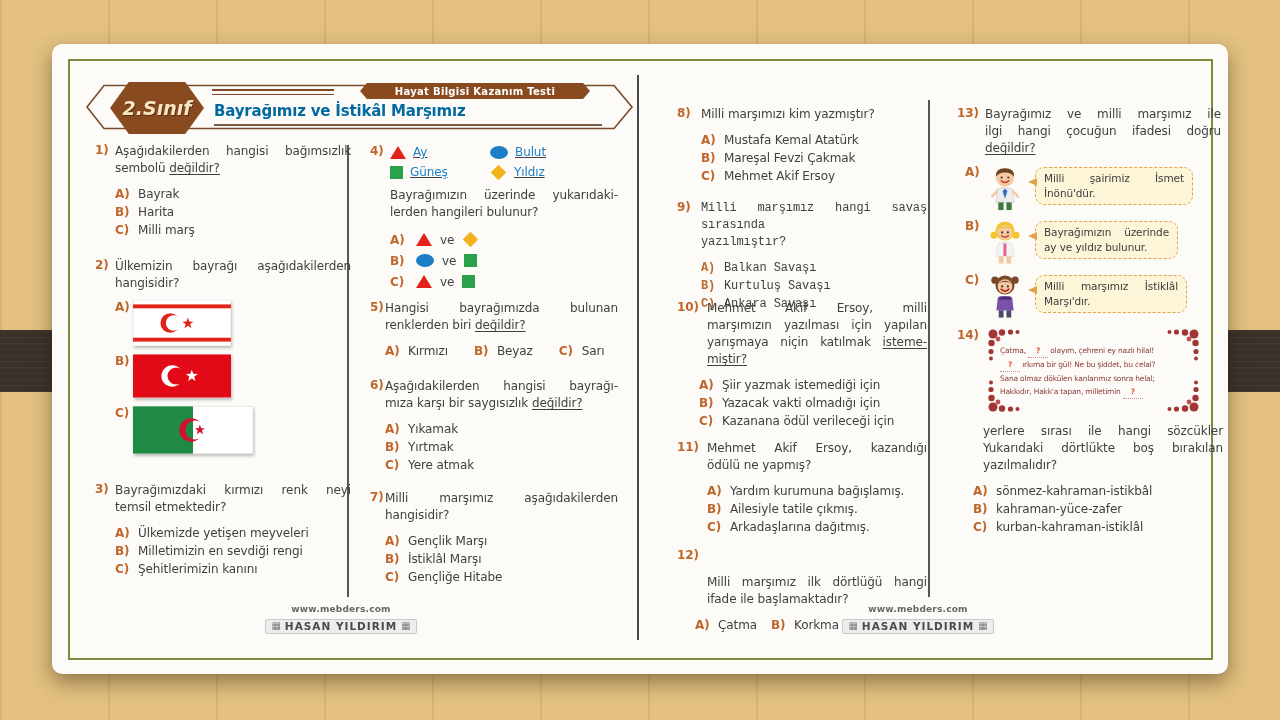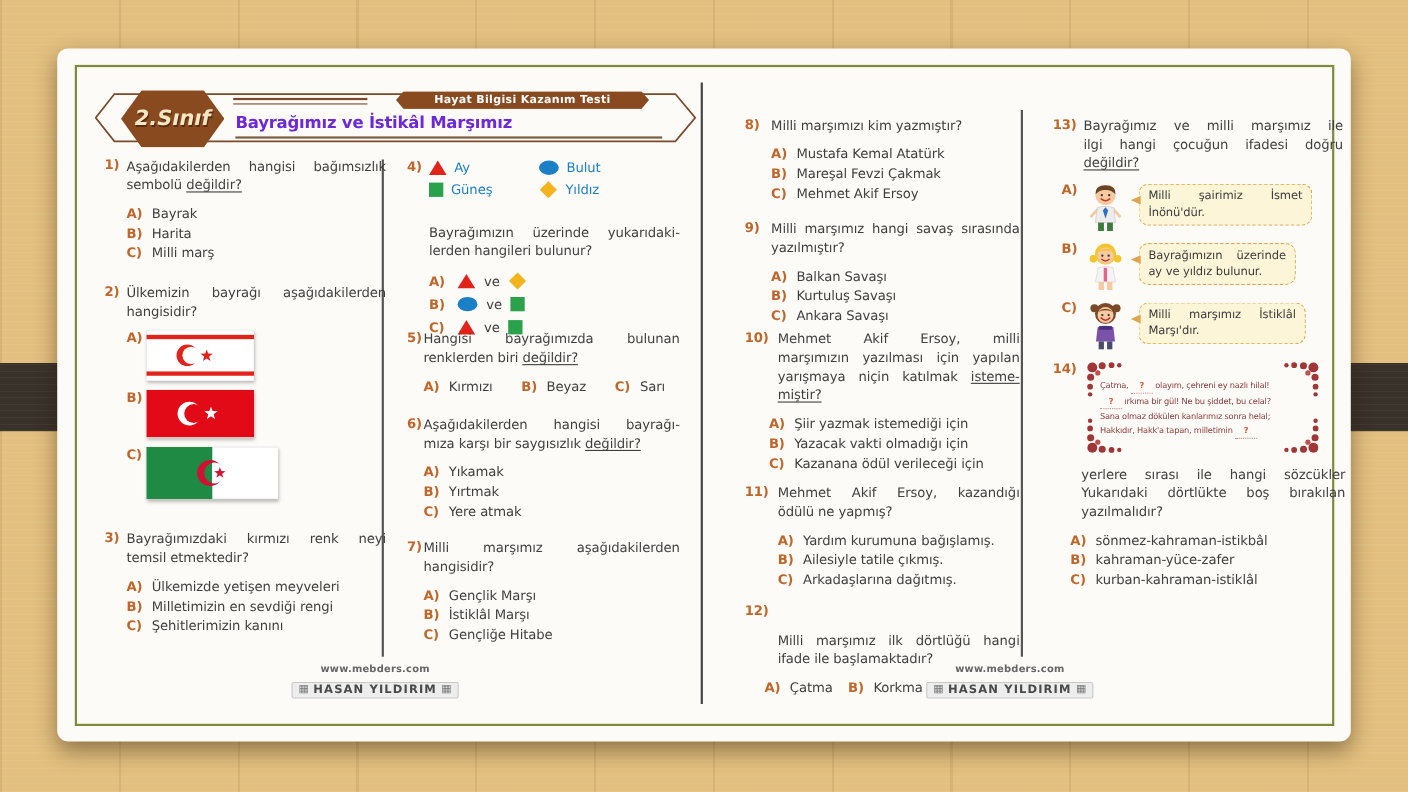--- a/index.html
+++ b/index.html
@@ -30,38 +30,38 @@
     display:flex; align-items:center; justify-content:center; }
   .badge span { color:#f6e7c4; font-weight:bold; font-style:italic; font-size:19px;
     text-shadow:1px 1px 0 #5a2d10; }
   .dbl { position:absolute; left:160px; top:45px; width:122px; }
   .dbl div { height:1.5px; background:#7a4a2a; margin-bottom:3px; }
   .banner { position:absolute; left:308px; top:39px; width:230px; height:16px; background:#8a4a20;
     clip-path:polygon(3% 0, 97% 0, 100% 50%, 97% 100%, 3% 100%, 0 50%);
     display:flex; align-items:center; justify-content:center; }
   .banner span { color:#ffffff; font-size:10px; font-weight:bold; letter-spacing:0.3px; }
   .ptitle { position:absolute; left:162px; top:58px; width:400px; font-size:15px; font-weight:bold;
-    color:#6d28d9; letter-spacing:-0.2px; }
+    color:#0369a1; letter-spacing:-0.2px; }
   .ptitle-line { position:absolute; left:162px; top:80px; width:388px; height:1.5px; background:#7b5c41; }
 
   
   .q { position:absolute; font-size:12px; color:#3f3f3f; letter-spacing:-0.1px; }
   .qnum { position:absolute; left:0; top:0; color:#c0662a; font-weight:bold; }
   .qbody { padding-left:20px; }
   .line { line-height:17px; text-align:left; }
   .line.j { text-align:justify; text-align-last:justify; }
   .u { text-decoration:underline; text-underline-offset:2px; }
   .opts { margin-top:8px; }
   .opts.row { display:flex; gap:26px; }
   .opt { display:flex; gap:5px; line-height:18px; align-items:baseline; }
   .olet { color:#c0662a; font-weight:bold; min-width:18px; }
   .otext { color:#3f3f3f; }
 
   
-  .legend { display:grid; grid-template-columns:100px 130px; row-gap:4px; margin-bottom:23px; }
+  .legend { display:grid; grid-template-columns:100px 130px; row-gap:4px; margin-bottom:7px;text-decoration:underline; }
   .legitem { display:flex; align-items:center; gap:7px; height:16px; }
   .leglabel { color:#1b7fc6; font-size:12px; }
   .shape { display:inline-block; vertical-align:middle; }
   .shape[data-shape="red-triangle"] { width:0; height:0; border-left:8px solid transparent;
     border-right:8px solid transparent; border-bottom:13px solid #e2231a; }
   .shape[data-shape="green-square"] { width:13px; height:13px; background:#2aa24b; }
   .shape[data-shape="blue-ellipse"] { width:18px; height:13px; border-radius:50%; background:#1b7fc6; }
   .shape[data-shape="yellow-diamond"] { width:11px; height:11px; background:#f2b31c;
     transform:rotate(45deg); margin:0 3px; }
   .shaperow { display:flex; align-items:center; gap:8px; height:21px; }
@@ -351,21 +351,21 @@
           <div class="opt">
               <span class="olet">C)</span>
               <span class="otext">Mehmet Akif Ersoy</span>
             </div>
         </div>
       </div>
     </div>
 
     <div class="q" style="left:625px; top:156px; width:250px;">
       <span class="qnum">9)</span>
-      <div class="qbody" style="padding-left:24px;">
+      <div class="qbody" style="padding-left:24px;font-family:Liberation Mono, monospace;">
         <div class="line j">Milli marşımız hangi savaş sırasında</div>
         <div class="line">yazılmıştır?</div>
         <div class="opts">
           <div class="opt">
               <span class="olet">A)</span>
               <span class="otext">Balkan Savaşı</span>
             </div>
           <div class="opt">
               <span class="olet">B)</span>
               <span class="otext">Kurtuluş Savaşı</span>

